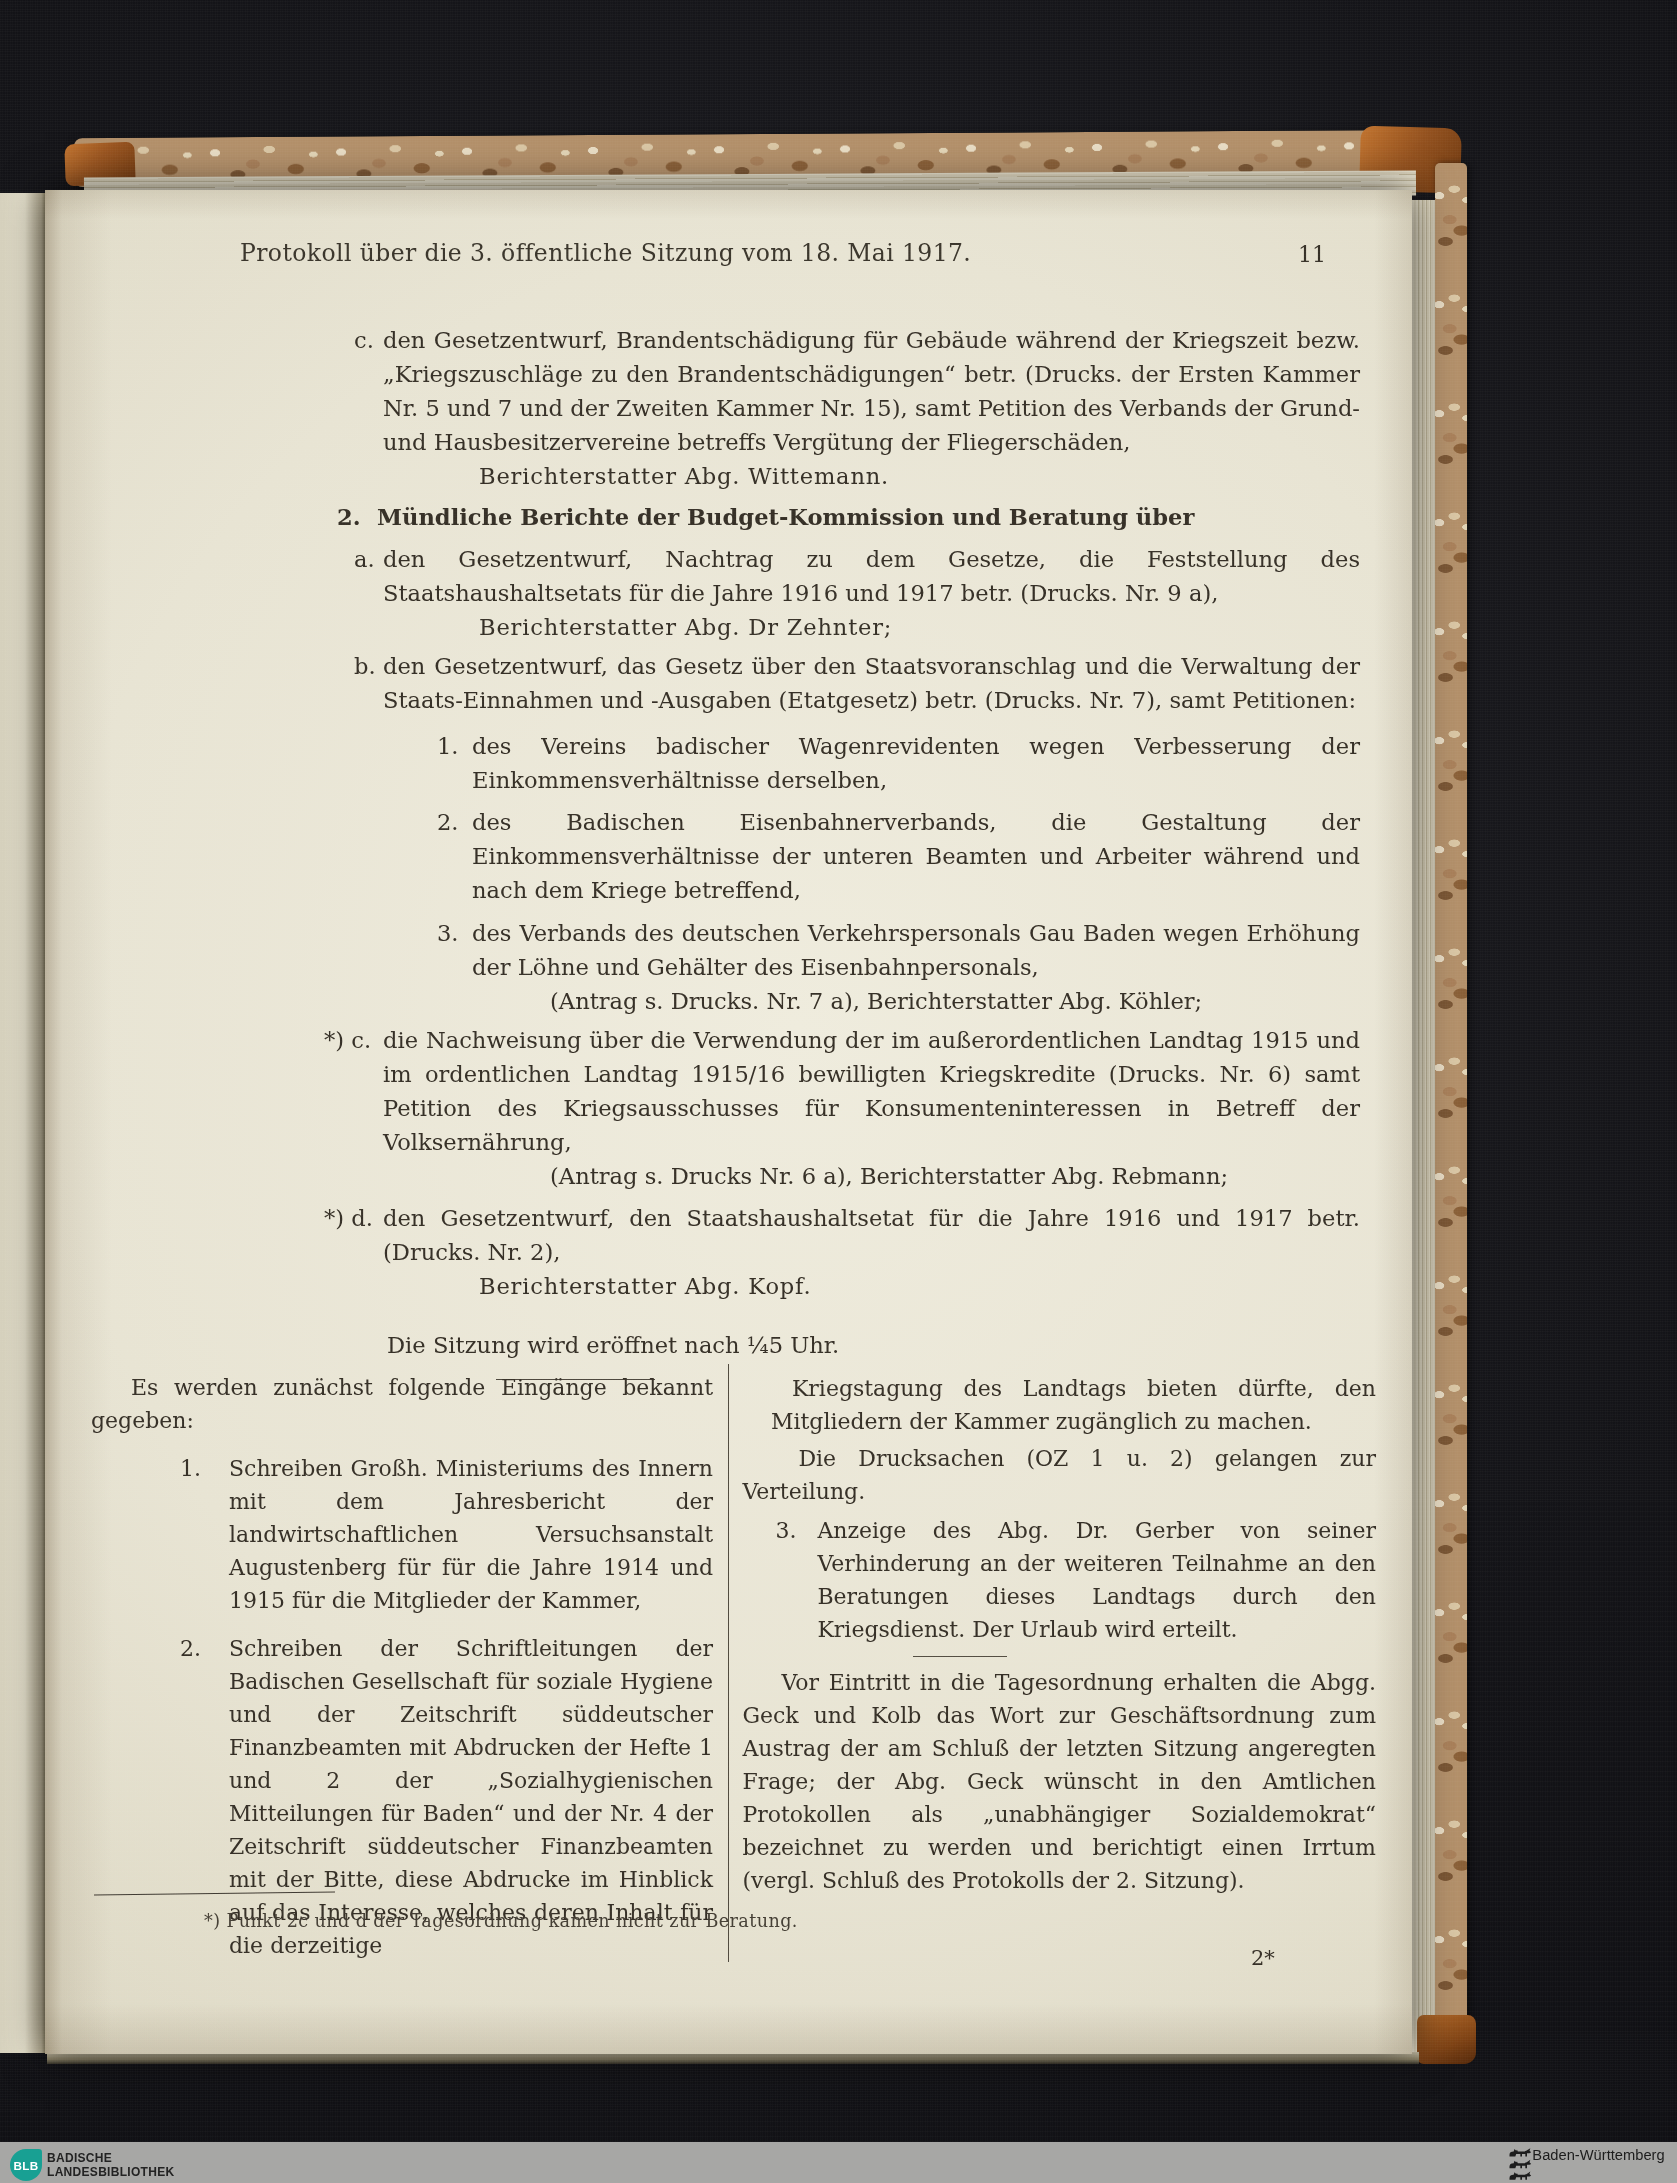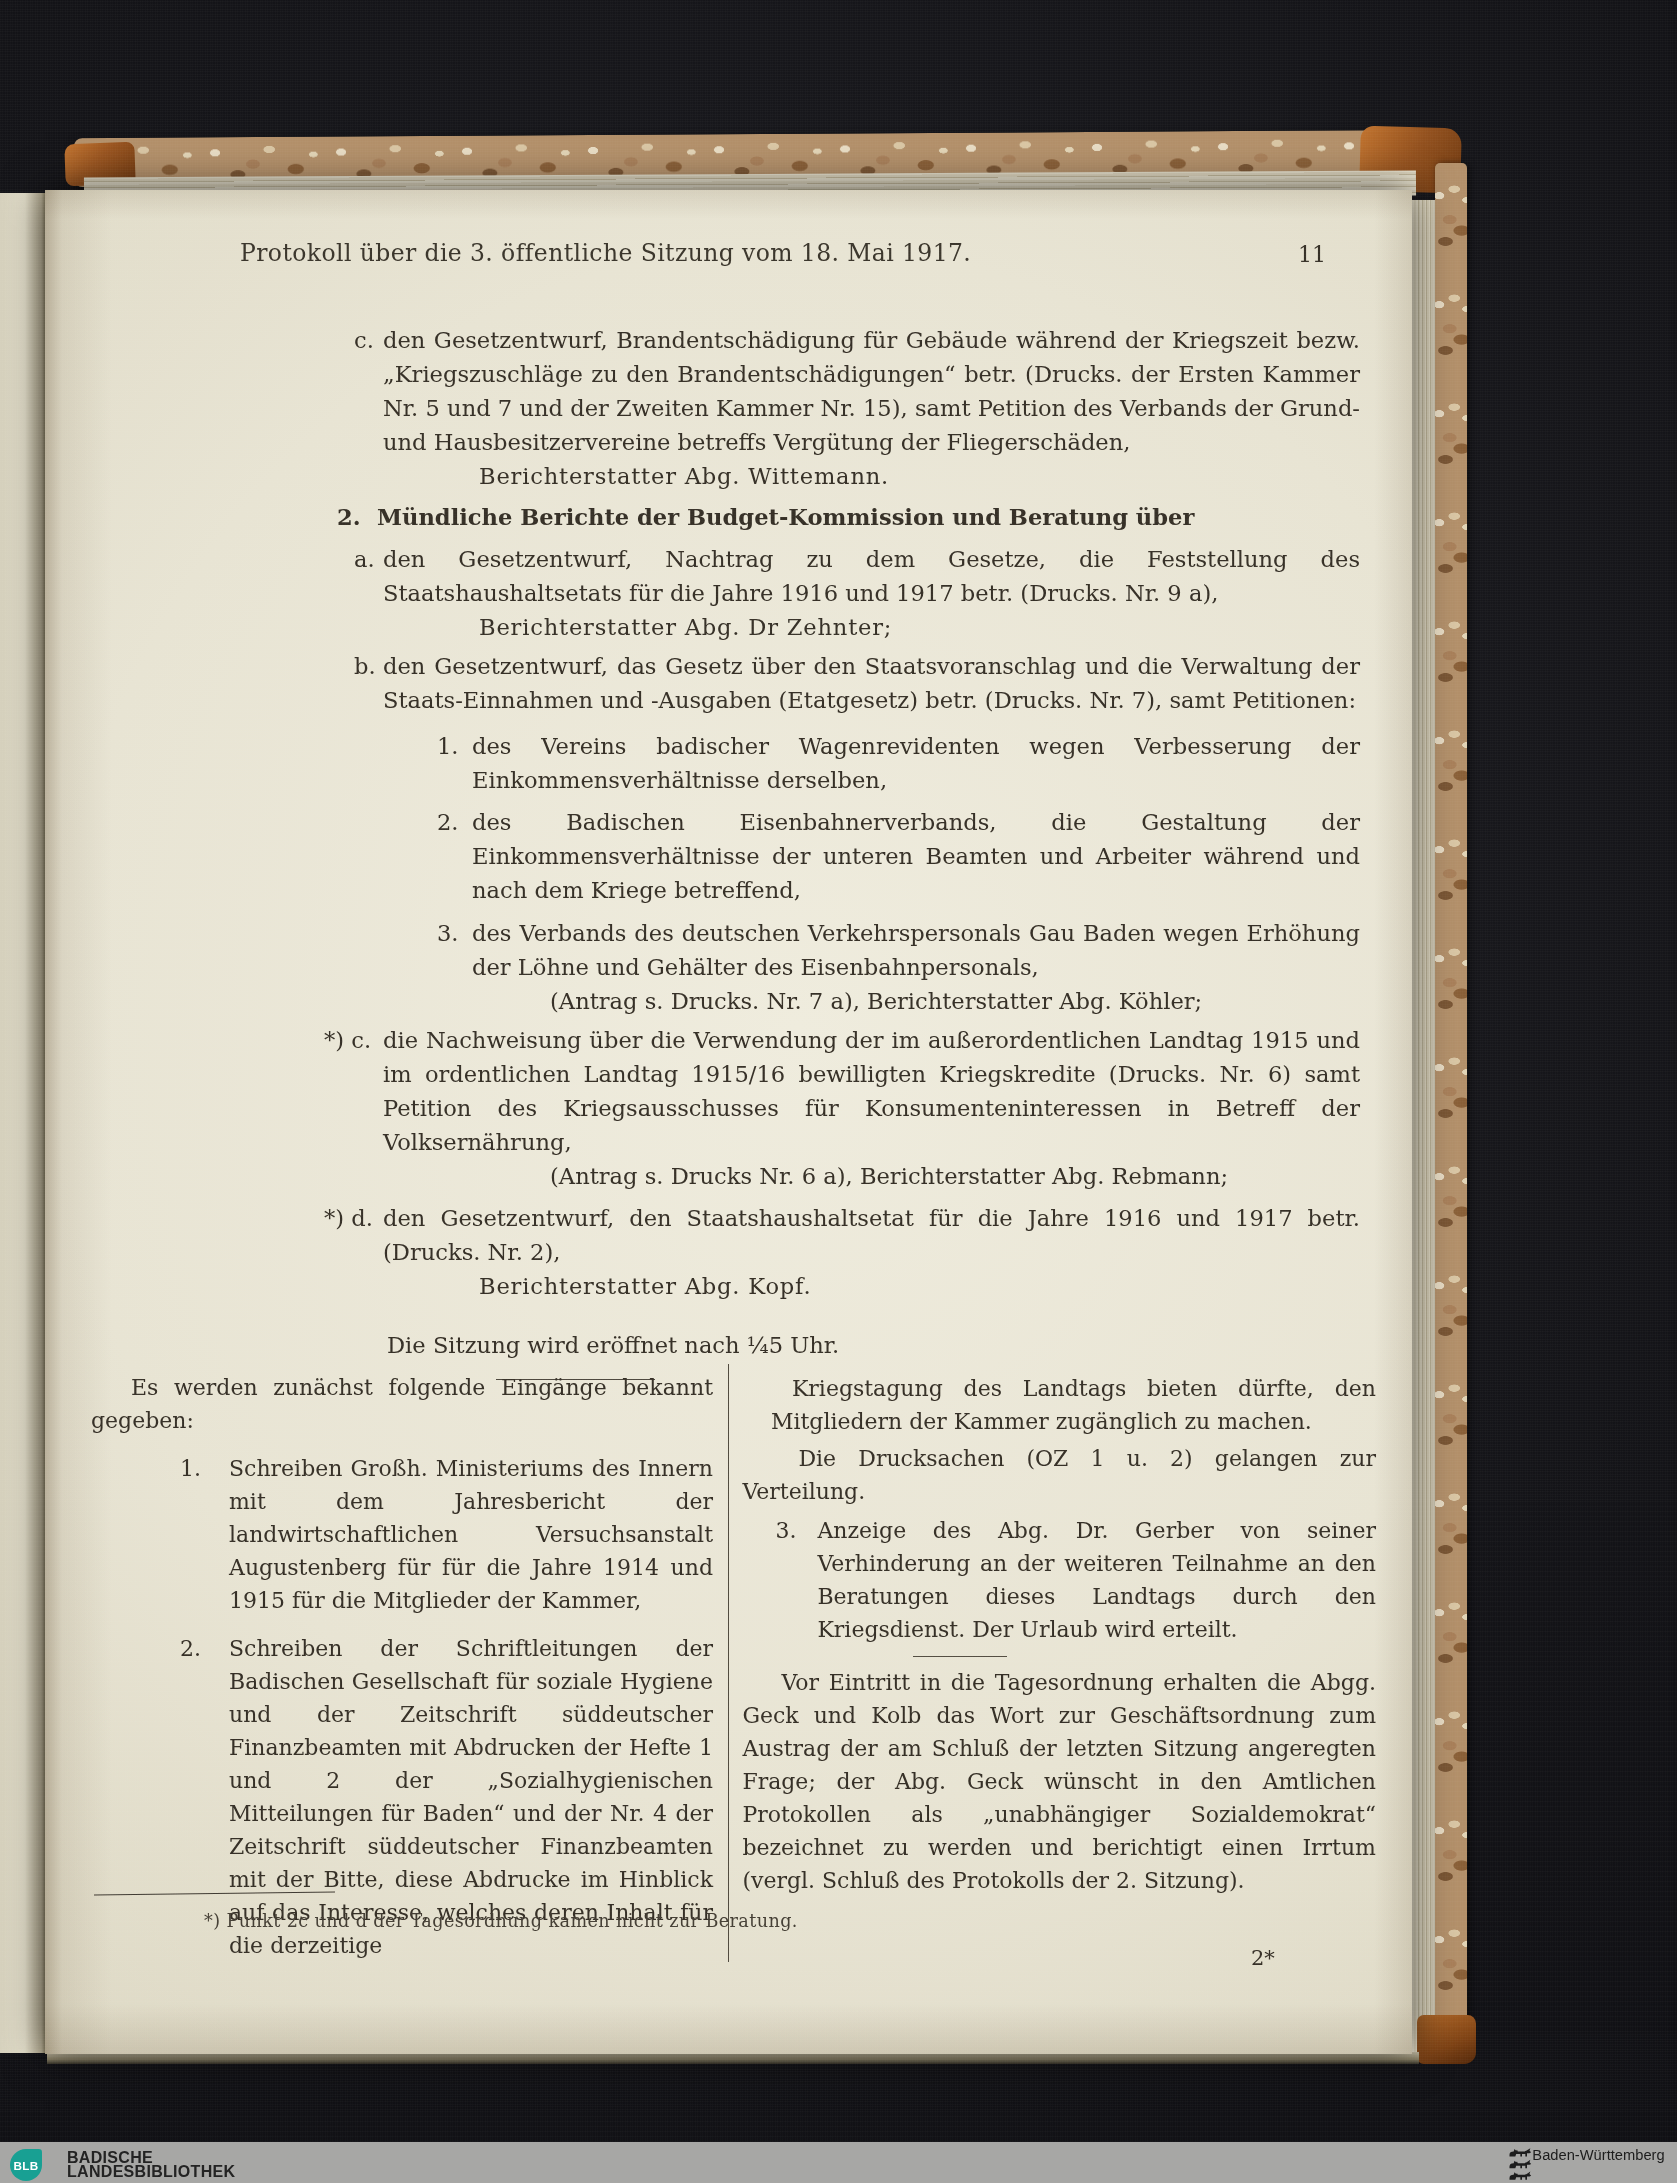--- a/index.html
+++ b/index.html
@@ -89,21 +89,21 @@
   .fn-rule{position:absolute;left:49px;top:1703px;width:241px;border:0;border-top:1.7px solid #403b33;
     margin:0;transform:rotate(-0.7deg);}
   .footnote{position:absolute;left:159px;top:1721px;font-size:17.6px;color:#443e34;letter-spacing:0.4px;}
   .sigmark{position:absolute;left:1206px;top:1756px;font-size:21px;}
 
   
   .footer-bar{position:absolute;left:0;top:2142px;width:1678px;height:46px;background:#a7a7a5;
     display:flex;align-items:center;font-family:"Liberation Sans", sans-serif;}
   .blb-logo{width:32px;height:32px;margin-left:10px;background:#18a093;border-radius:50% 10% 50% 50%;
     display:flex;align-items:center;justify-content:center;color:#ffffff;font-weight:bold;font-size:11.7px;letter-spacing:0.3px;}
-  .blb-name{margin-left:25px;font-size:16px;font-weight:bold;color:#232323;line-height:14.3px;letter-spacing:0.3px;}
+  .blb-name{margin-left:5px;font-size:12px;font-weight:bold;color:#232323;line-height:14.3px;letter-spacing:0.3px;}
   .bw-group{margin-left:auto;margin-right:13.4px;display:flex;gap:0;}
   .bw-label{font-size:14.7px;color:#1d1d1d;}
 </style>
 </head>
 <body>
 
 <div class="stage">
 
   <div class="top-edge marble-h"></div>
   <div class="corner-tl"></div>

